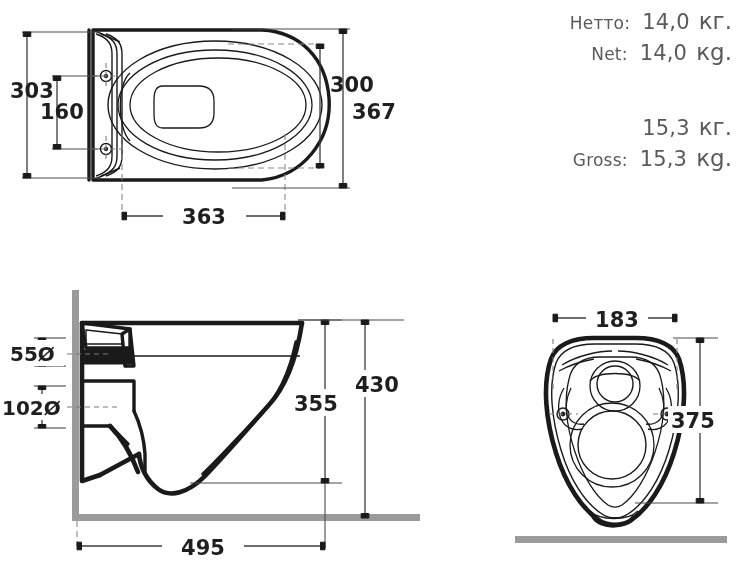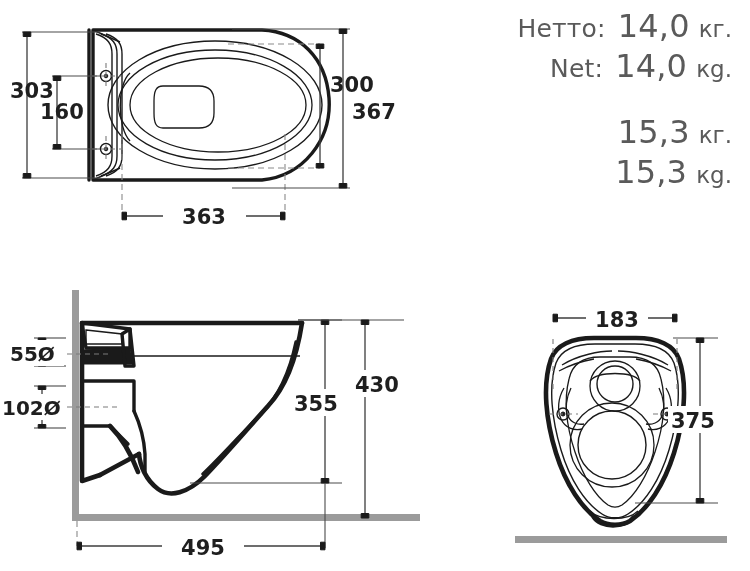--- a/index.html
+++ b/index.html
@@ -36,25 +36,25 @@
   #spec-gross { top: 112px; }
   .spec-row {
     display: flex;
     justify-content: flex-end;
     align-items: baseline;
     line-height: 1.0;
     padding: 4px 18px 4px 0;
     white-space: pre;
   }
   .spec-label {
-    font-size: 25px;
+    font-size: 17px;
     letter-spacing: 0.2px;
   }
   .spec-value {
-    font-size: 32px;
+    font-size: 21px;
     letter-spacing: 0.2px;
     margin-left: 12px;
   }
   .spec-unit {
     font-size: 23px;
     margin-left: 9px;
   }
 
   
   .outline      { fill: none; stroke: #1a1a1a; stroke-width: 1.4; }
@@ -390,20 +390,21 @@
         <span class="spec-unit">кg.</span>
       </div>
     </div>
 
     <div class="spec-group" id="spec-gross">
       <div class="spec-row">
         <span class="spec-value">15,3</span>
         <span class="spec-unit">кг.</span>
       </div>
       <div class="spec-row">
+        <span class="spec-label">Gross:</span>
         <span class="spec-value">15,3</span>
         <span class="spec-unit">кg.</span>
       </div>
     </div>
 
   </div>
 
 </div>
 
 </body></html>

